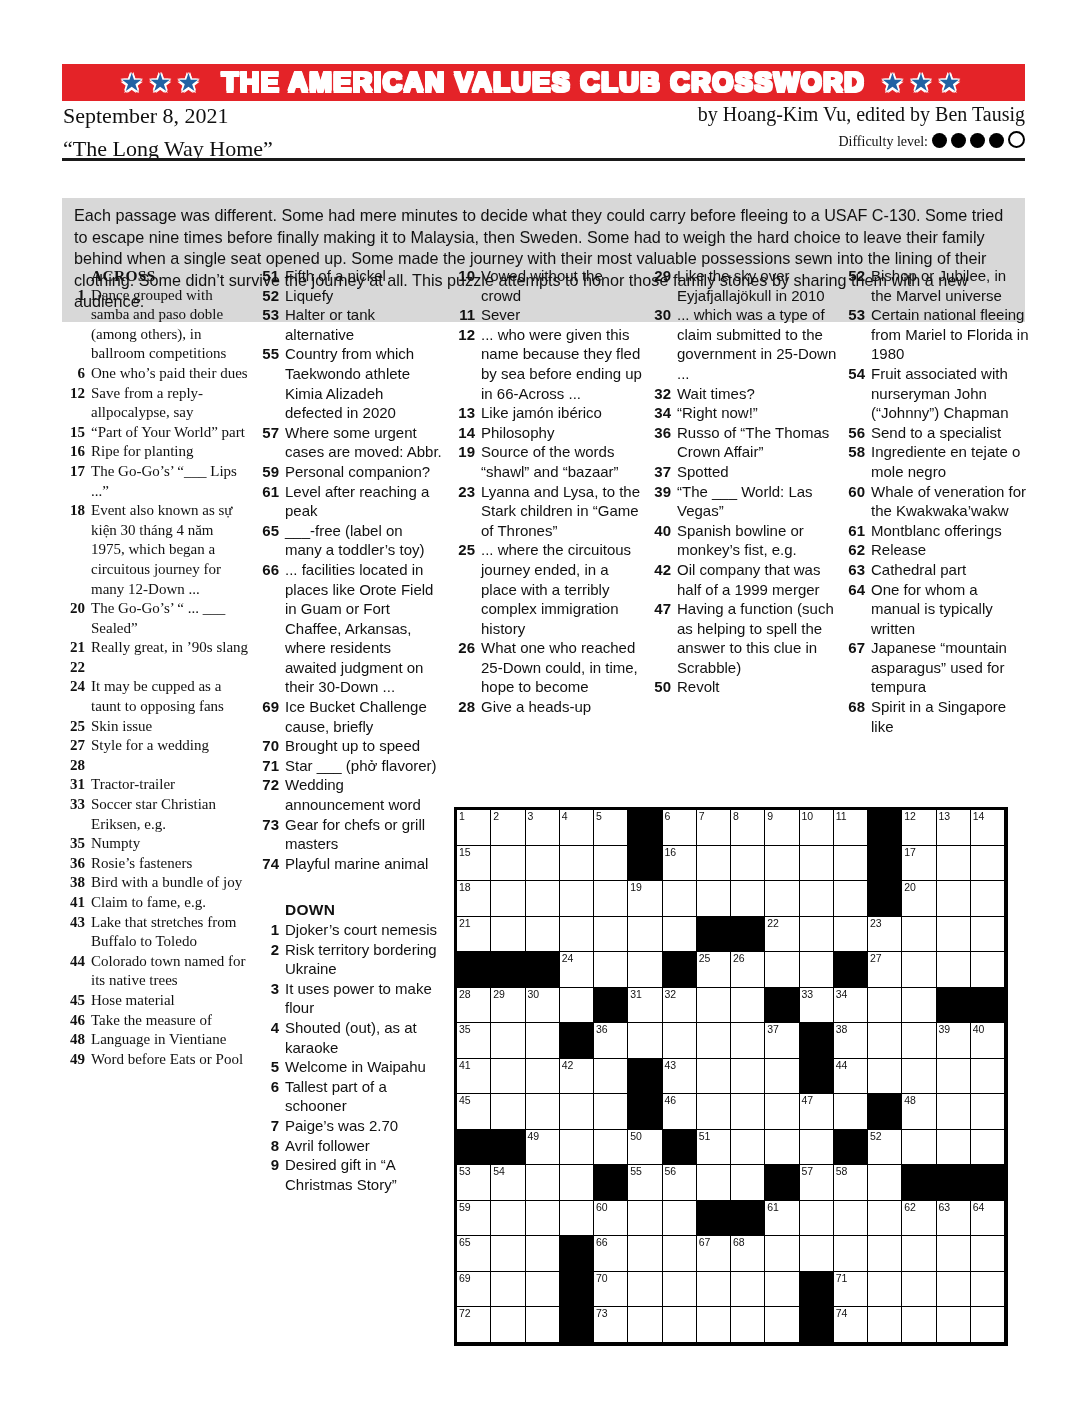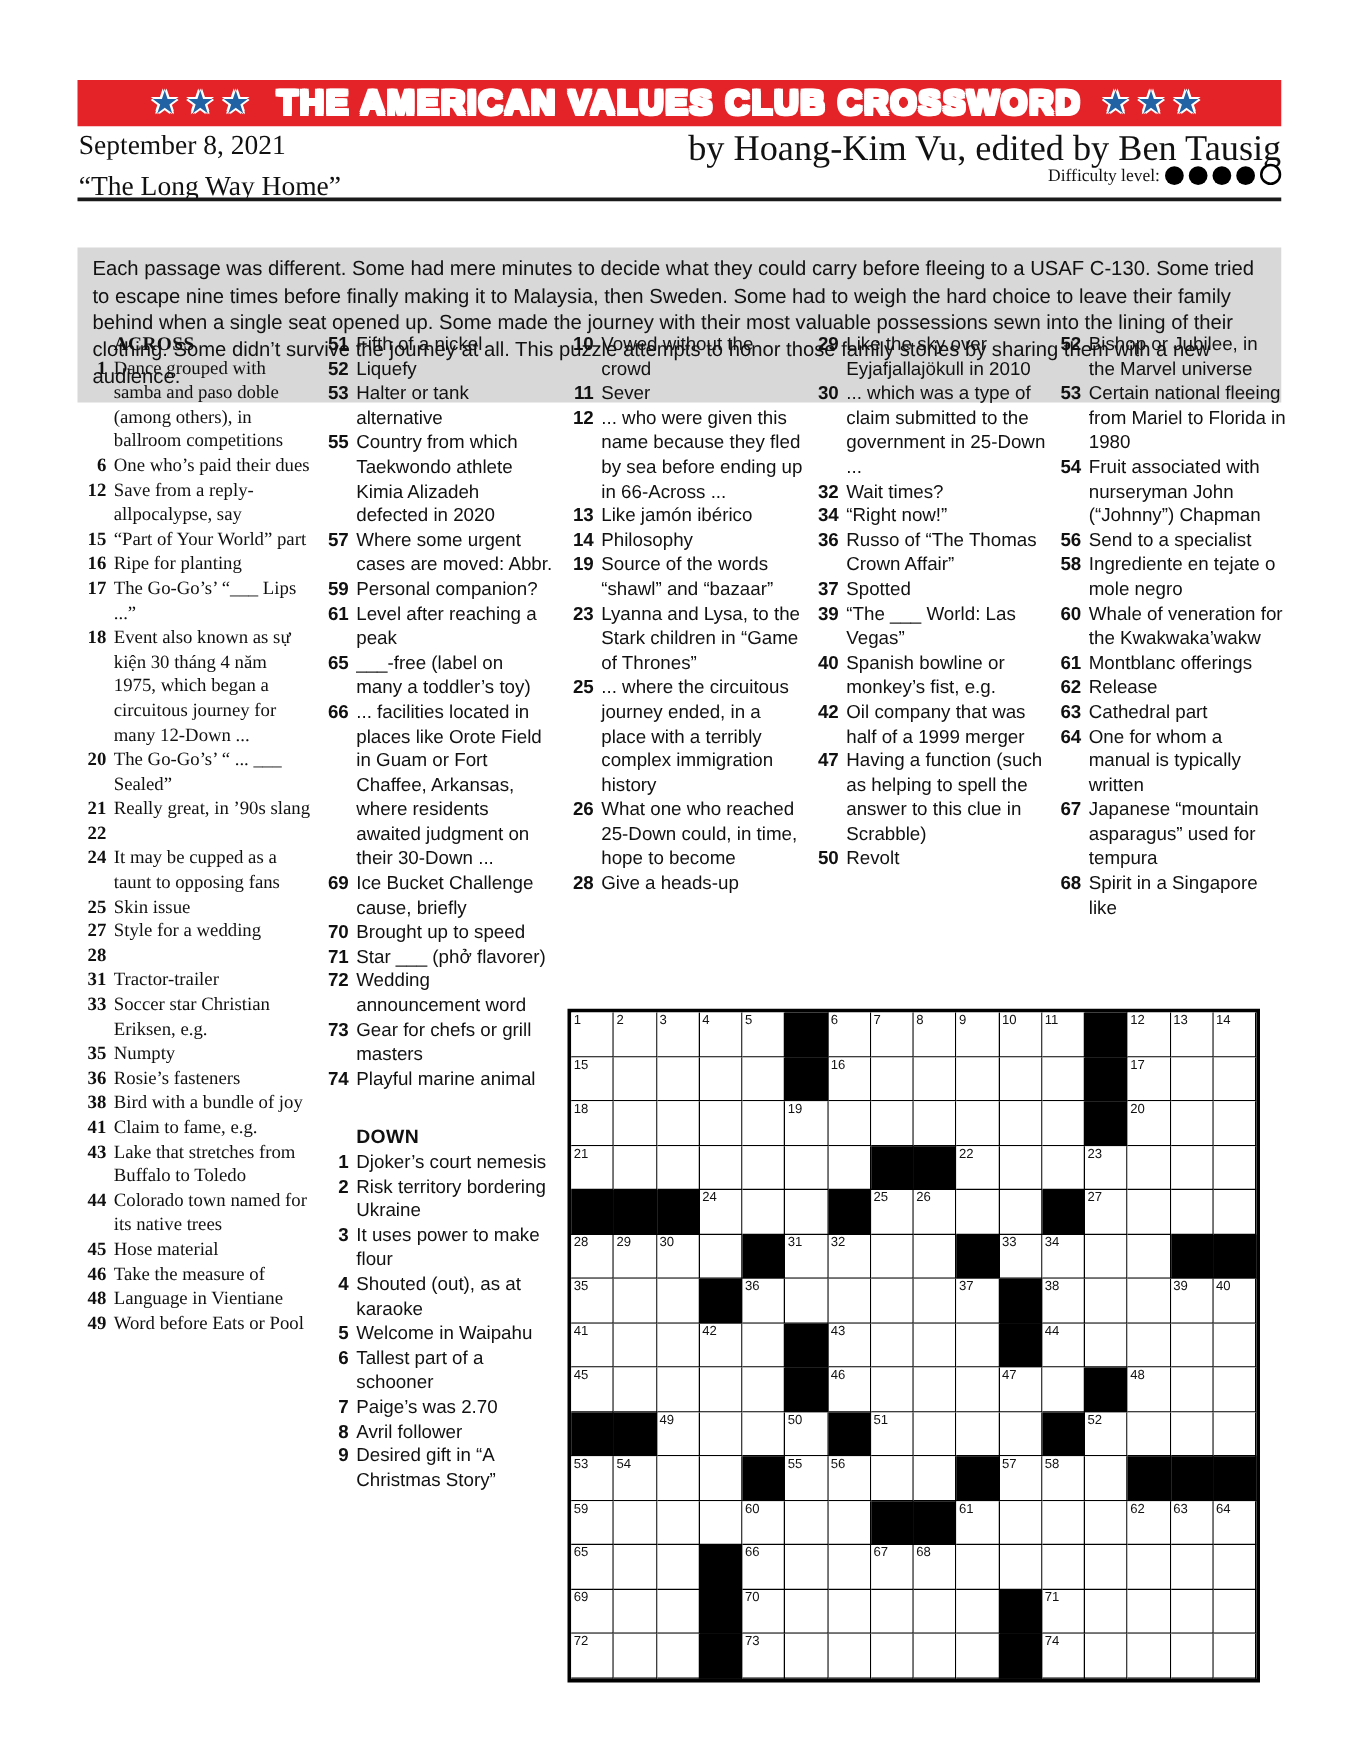--- a/index.html
+++ b/index.html
@@ -9,21 +9,21 @@
   #banner{position:absolute;left:62px;top:64px;width:963px;height:37px;display:flex;
           align-items:center;justify-content:center;gap:16px;}
   .banner-stars{font-size:25px;letter-spacing:6px;line-height:1;}
   .banner-title{font-size:27px;font-weight:bold;letter-spacing:1.5px;line-height:1;white-space:nowrap;}
   .outlined{text-shadow:-1.5px -1.5px 0 #fff,1.5px -1.5px 0 #fff,-1.5px 1.5px 0 #fff,1.5px 1.5px 0 #fff,
             0 -1.5px 0 #fff,0 1.5px 0 #fff,-1.5px 0 0 #fff,1.5px 0 0 #fff;}
   
   .serif{font-family:"Liberation Serif",serif;}
   #date-line{position:absolute;left:63px;top:103px;font-size:22px;}
   #puzzle-title{position:absolute;left:63px;top:136px;font-size:22px;}
-  #byline{position:absolute;right:63px;top:103px;font-size:29px;text-align:right;}
+  #byline{position:absolute;right:63px;top:103px;font-size:20px;text-align:right;}
   #difficulty{position:absolute;right:63px;top:131px;font-size:14px;display:flex;align-items:center;}
   .dot{display:inline-block;width:15px;height:15px;border-radius:50%;background:#000;margin-left:4px;}
   .dot.empty{background:#fff;border:2px solid #000;width:13px;height:13px;}
   #rule{position:absolute;left:62px;top:158px;width:963px;height:3px;background:#1a1a1a;}
   
   #intro{position:absolute;left:62px;top:170px;width:939px;background:#d8d8d8;
          padding:7px 12px 9px 12px;font-size:16.2px;line-height:21.5px;margin-top:28px;}
   
   .clue-col{position:absolute;top:266px;font-size:15px;line-height:19.6px;}
   #col1{left:62px;width:187px;font-family:Liberation Serif, serif;}

